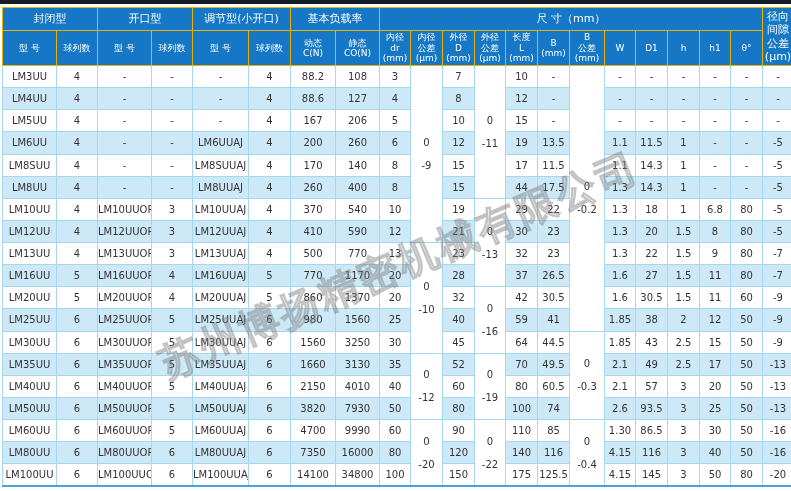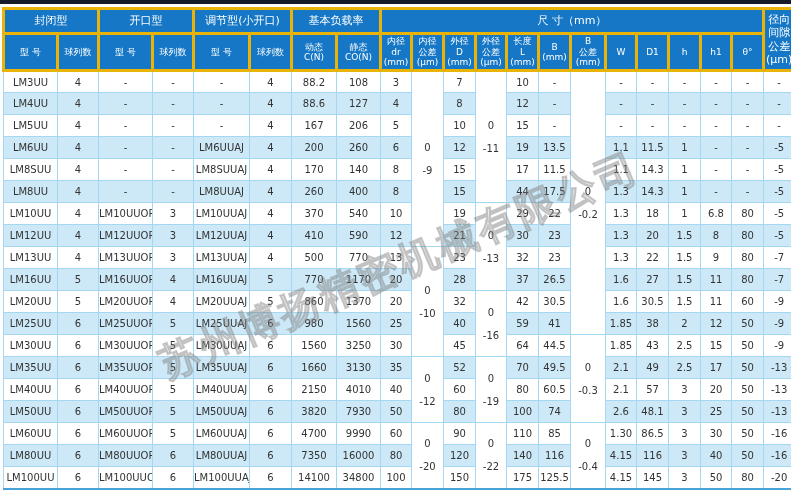--- a/index.html
+++ b/index.html
@@ -5,21 +5,21 @@
   html,body{margin:0;padding:0;background:#ffffff;font-family:"DejaVu Sans","Liberation Sans",sans-serif;}
   .stage{position:relative;width:791px;height:491px;overflow:hidden;background:#fdfdfd;}
   .top-bar{position:absolute;left:0;top:0;width:791px;height:4px;background:#151c27;}
   table.spec{
     position:absolute;left:2px;top:7px;width:787px;height:480px;
     border-collapse:collapse;table-layout:fixed;
     border:1px solid #8fc9e9;border-bottom:2px solid #4aa3d8;
   }
   thead th{
     background:#1577c5;color:#ffffff;font-weight:normal;
-    border:3px solid #eab308;padding:0;text-align:center;vertical-align:middle;
+    border:1px solid #eab308;padding:0;text-align:center;vertical-align:middle;
     white-space:pre-line;
   }
   tr.group-row th{font-size:11px;height:22px;line-height:1.2;}
   tr.sub-row th{font-size:9px;height:34px;line-height:1.15;}
   th.radial{font-size:9px;line-height:1.25;}
   tbody td{
     border:1px solid #a6d7f0;padding:0;text-align:center;vertical-align:middle;
     font-size:10px;color:#333333;white-space:pre-line;background:#ffffff;
     overflow:hidden;
   }
@@ -441,21 +441,21 @@
           <td>5</td>
           <td>LM50UUAJ</td>
           <td>6</td>
           <td>3820</td>
           <td>7930</td>
           <td>50</td>
           <td>80</td>
           <td>100</td>
           <td>74</td>
           <td>2.6</td>
-          <td>48.1</td>
+          <td>93.5</td>
           <td>3</td>
           <td>25</td>
           <td>50</td>
           <td>-13</td>
         </tr>
         <tr>
           <td>LM60UU</td>
           <td>6</td>
           <td>LM60UUOP</td>
           <td>5</td>

